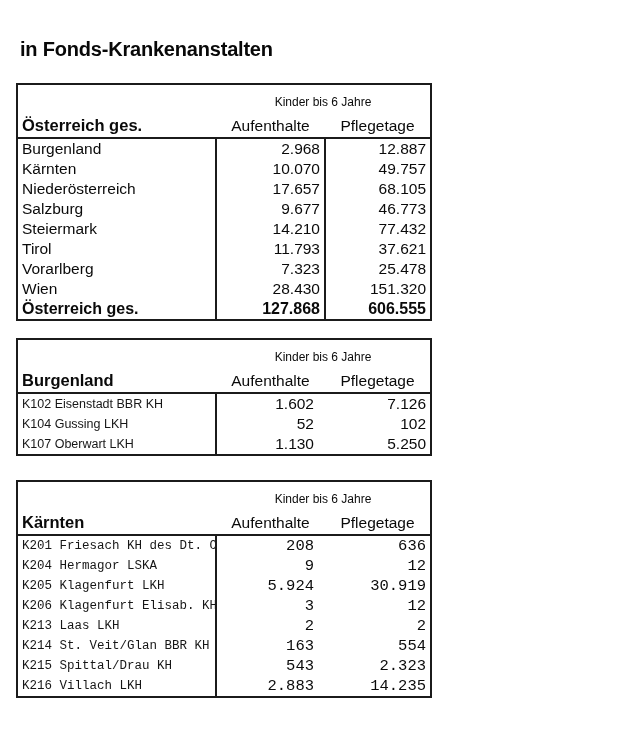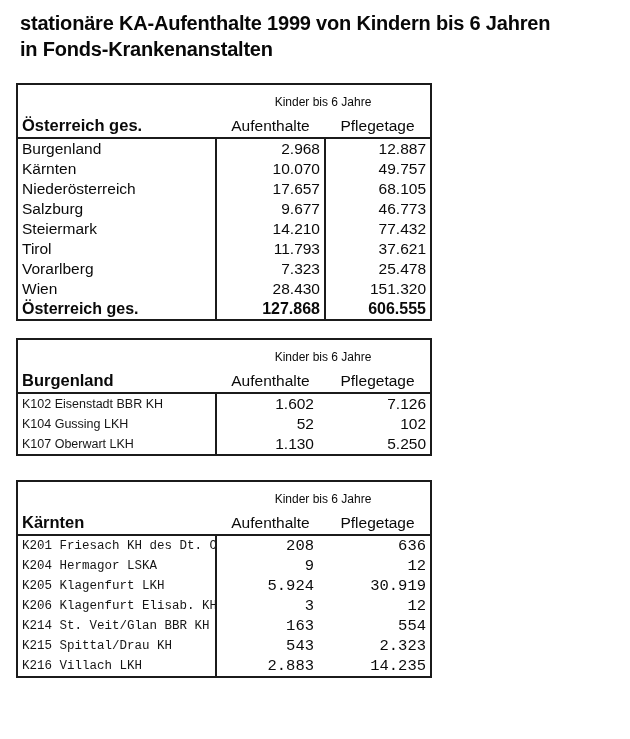--- a/index.html
+++ b/index.html
@@ -61,21 +61,21 @@
   #t2 td.a, #t3 td.a { padding-right: 11px; }
   td.p { padding-right: 4px; }
 
   tr.total td { font-weight: bold; font-size: 16px; }
 </style>
 </head>
 <body>
 
 <div class="page">
 
-  <h1 class="title"><span>stationäre KA-Aufenthalte 1999 von Kindern bis 6 Jahren</span><br><span>in Fonds-Krankenanstalten</span></h1>
+  <h1 class="title"><br><span>in Fonds-Krankenanstalten</span></h1>
 
   <table class="doc" id="t1">
     <colgroup>
         <col class="c-name">
         <col class="c-a">
         <col class="c-p">
       </colgroup>
     <thead>
       <tr class="hdr1">
         <td></td>
@@ -204,20 +204,25 @@
           <td class="n">K205 Klagenfurt LKH</td>
           <td class="v a">5.924</td>
           <td class="v p">30.919</td>
         </tr>
       <tr>
           <td class="n">K206 Klagenfurt Elisab. KH</td>
           <td class="v a">3</td>
           <td class="v p">12</td>
         </tr>
       <tr>
+          <td class="n">K213 Laas LKH</td>
+          <td class="v a">2</td>
+          <td class="v p">2</td>
+        </tr>
+      <tr>
           <td class="n">K214 St. Veit/Glan BBR KH</td>
           <td class="v a">163</td>
           <td class="v p">554</td>
         </tr>
       <tr>
           <td class="n">K215 Spittal/Drau KH</td>
           <td class="v a">543</td>
           <td class="v p">2.323</td>
         </tr>
       <tr>

